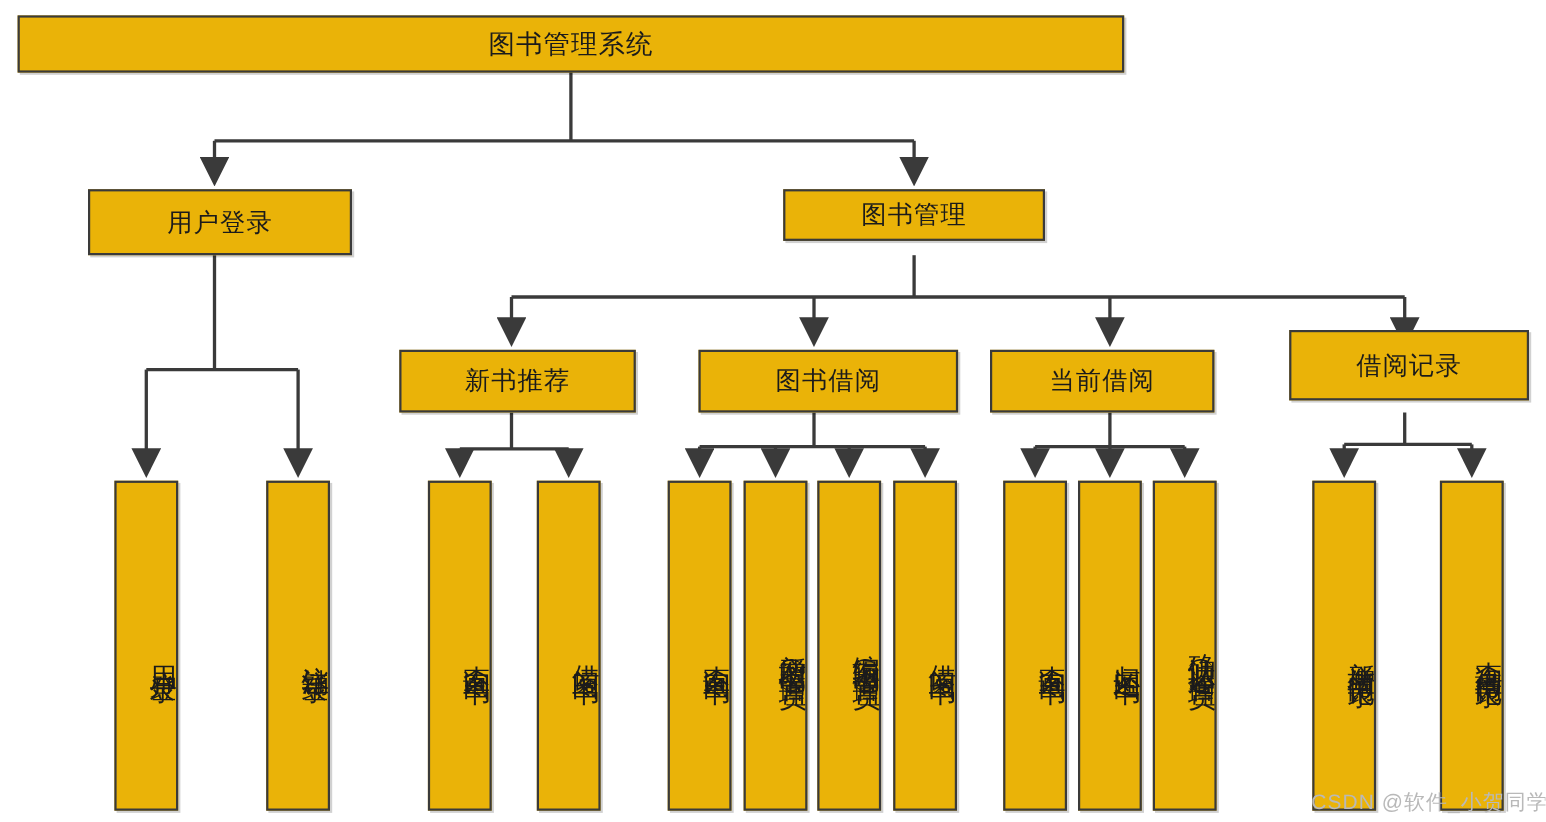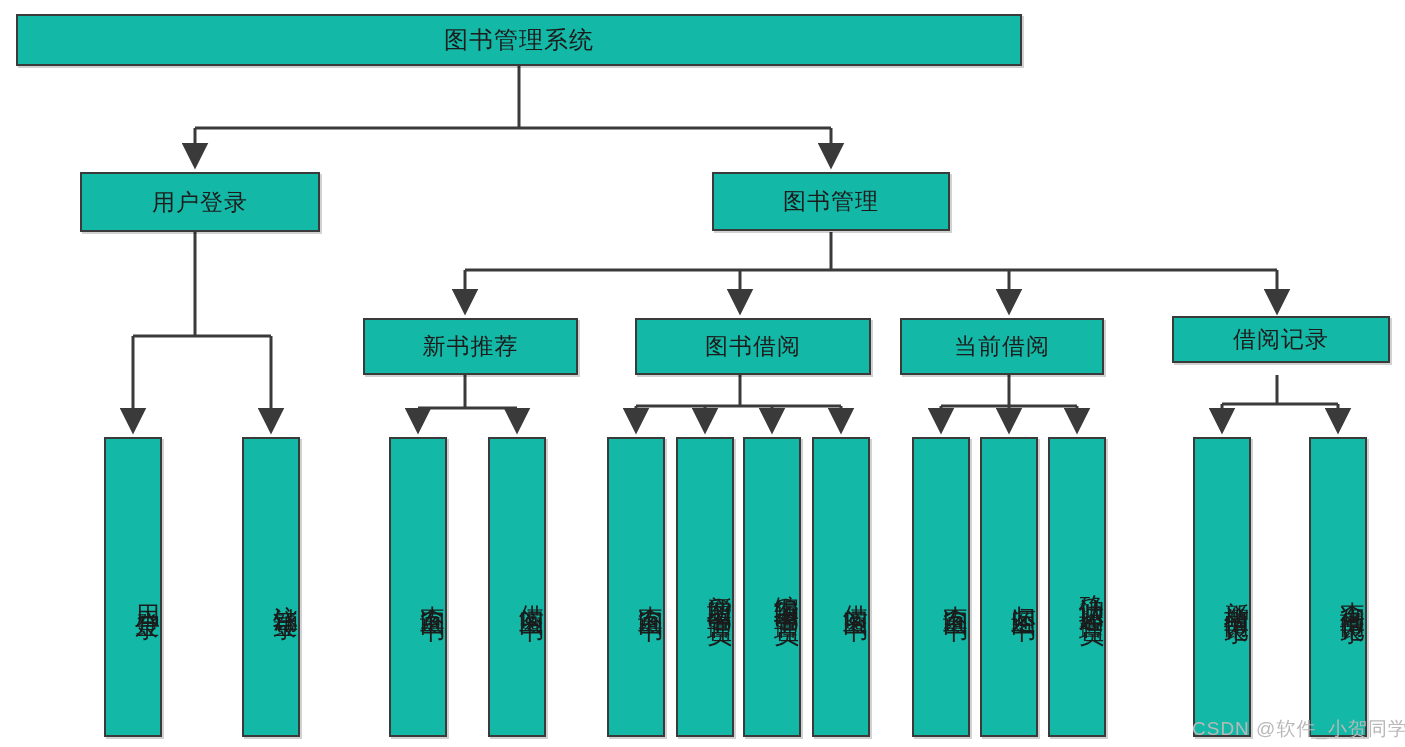--- a/index.html
+++ b/index.html
@@ -10,21 +10,21 @@
     font-family:"Liberation Sans","DejaVu Sans",sans-serif;
     overflow:hidden;
     position:relative;
   }
   #canvas{position:absolute;left:0;top:0;width:1405px;height:747px;}
   svg#edges{position:absolute;left:0;top:0;width:1405px;height:747px;pointer-events:none;}
 
   .node{
     position:absolute;
     box-sizing:border-box;
-    background:#14b8a6;
+    background:#eab308;
     border:2px solid #3a3a3a;
     box-shadow:2px 2px 0 rgba(0,0,0,0.18);
     display:flex;
     align-items:center;
     justify-content:center;
     color:#1b1b1b;
     text-align:left;
   }
   .node.h{
     font-size:23px;
@@ -114,34 +114,34 @@
     </g>
   </svg>
 
   <div class="node h" id="title-node" style="left:16px;top:14px;width:1006px;height:52px;">
     <span>图书管理系统</span>
   </div>
 
   <div class="node h" style="left:80px;top:172px;width:240px;height:60px;">
     <span>用户登录</span>
   </div>
-  <div class="node h" style="left:712px;top:172px;width:238px;height:59px;">
+  <div class="node h" style="left:712px;top:172px;width:238px;height:47px;">
     <span>图书管理</span>
   </div>
 
   <div class="node h" style="left:363px;top:318px;width:215px;height:57px;">
     <span>新书推荐</span>
   </div>
   <div class="node h" style="left:635px;top:318px;width:236px;height:57px;">
     <span>图书借阅</span>
   </div>
   <div class="node h" style="left:900px;top:318px;width:204px;height:57px;">
     <span>当前借阅</span>
   </div>
-  <div class="node h" style="left:1172px;top:316px;width:218px;height:47px;">
+  <div class="node h" style="left:1172px;top:300px;width:218px;height:64px;">
     <span>借阅记录</span>
   </div>
 
   <div class="node v" style="left:104px;top:437px;width:58px;height:300px;">
     <span>用户登录</span>
   </div>
   <div class="node v" style="left:242px;top:437px;width:58px;height:300px;">
     <span>注销登录</span>
   </div>
 

